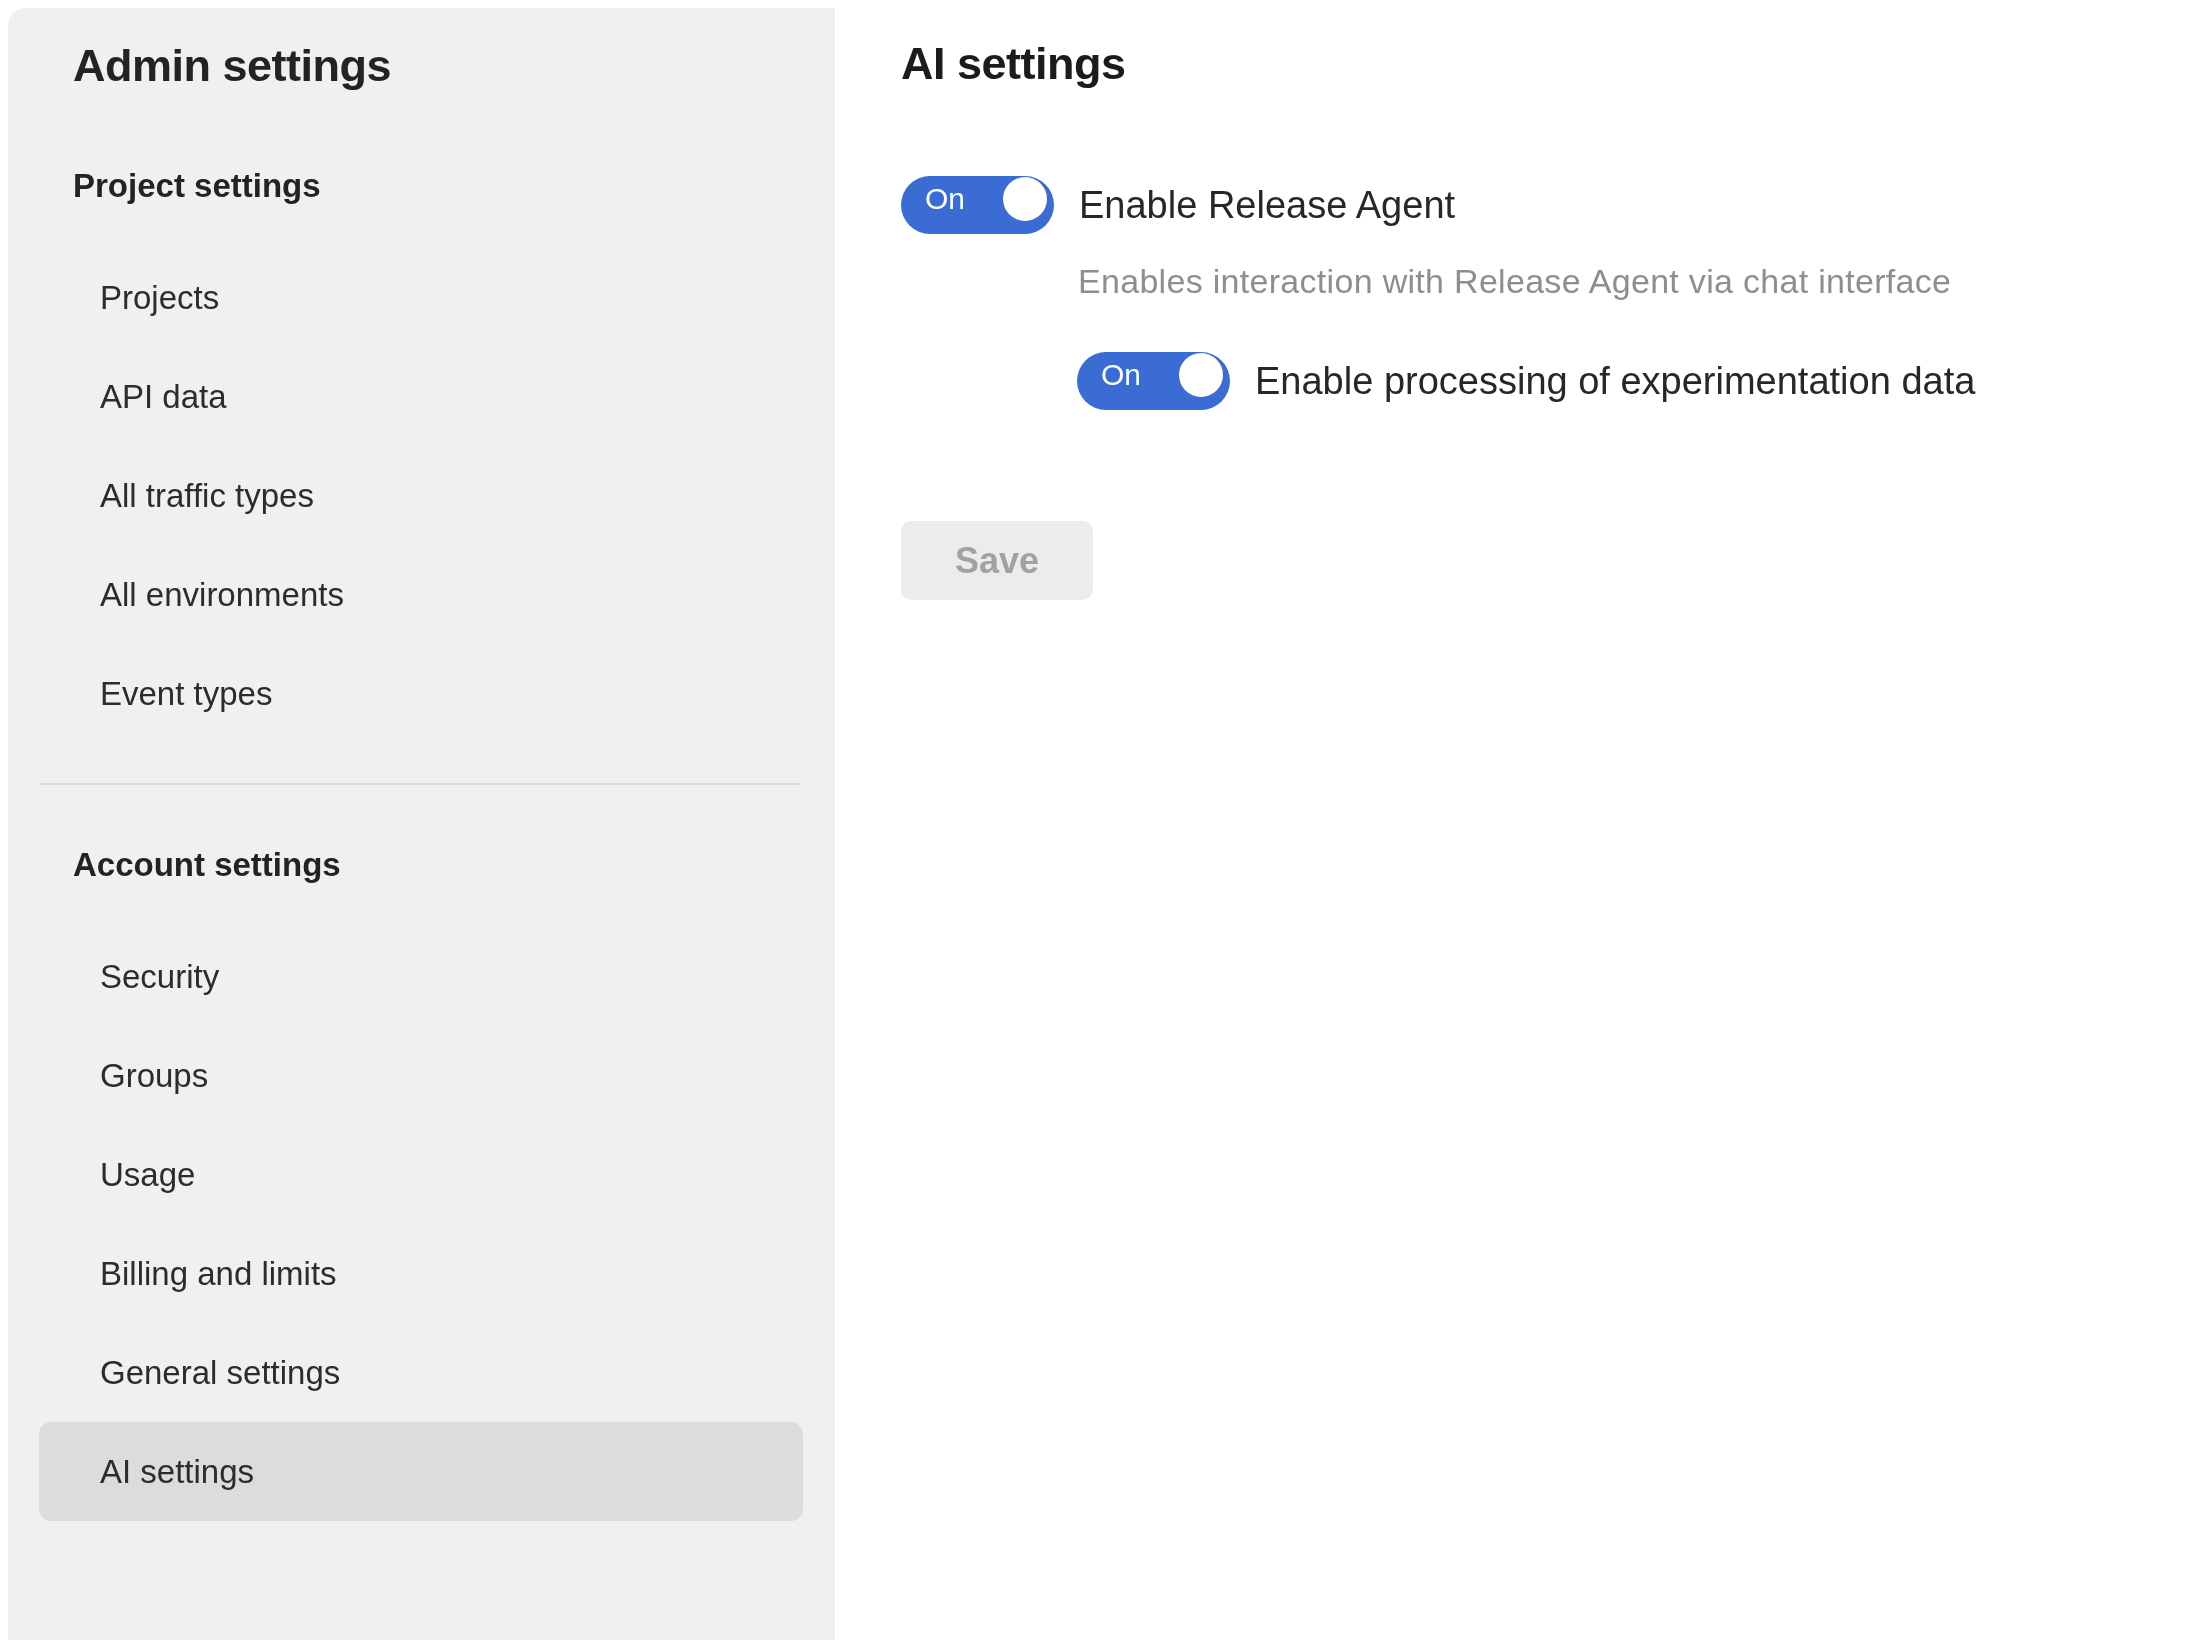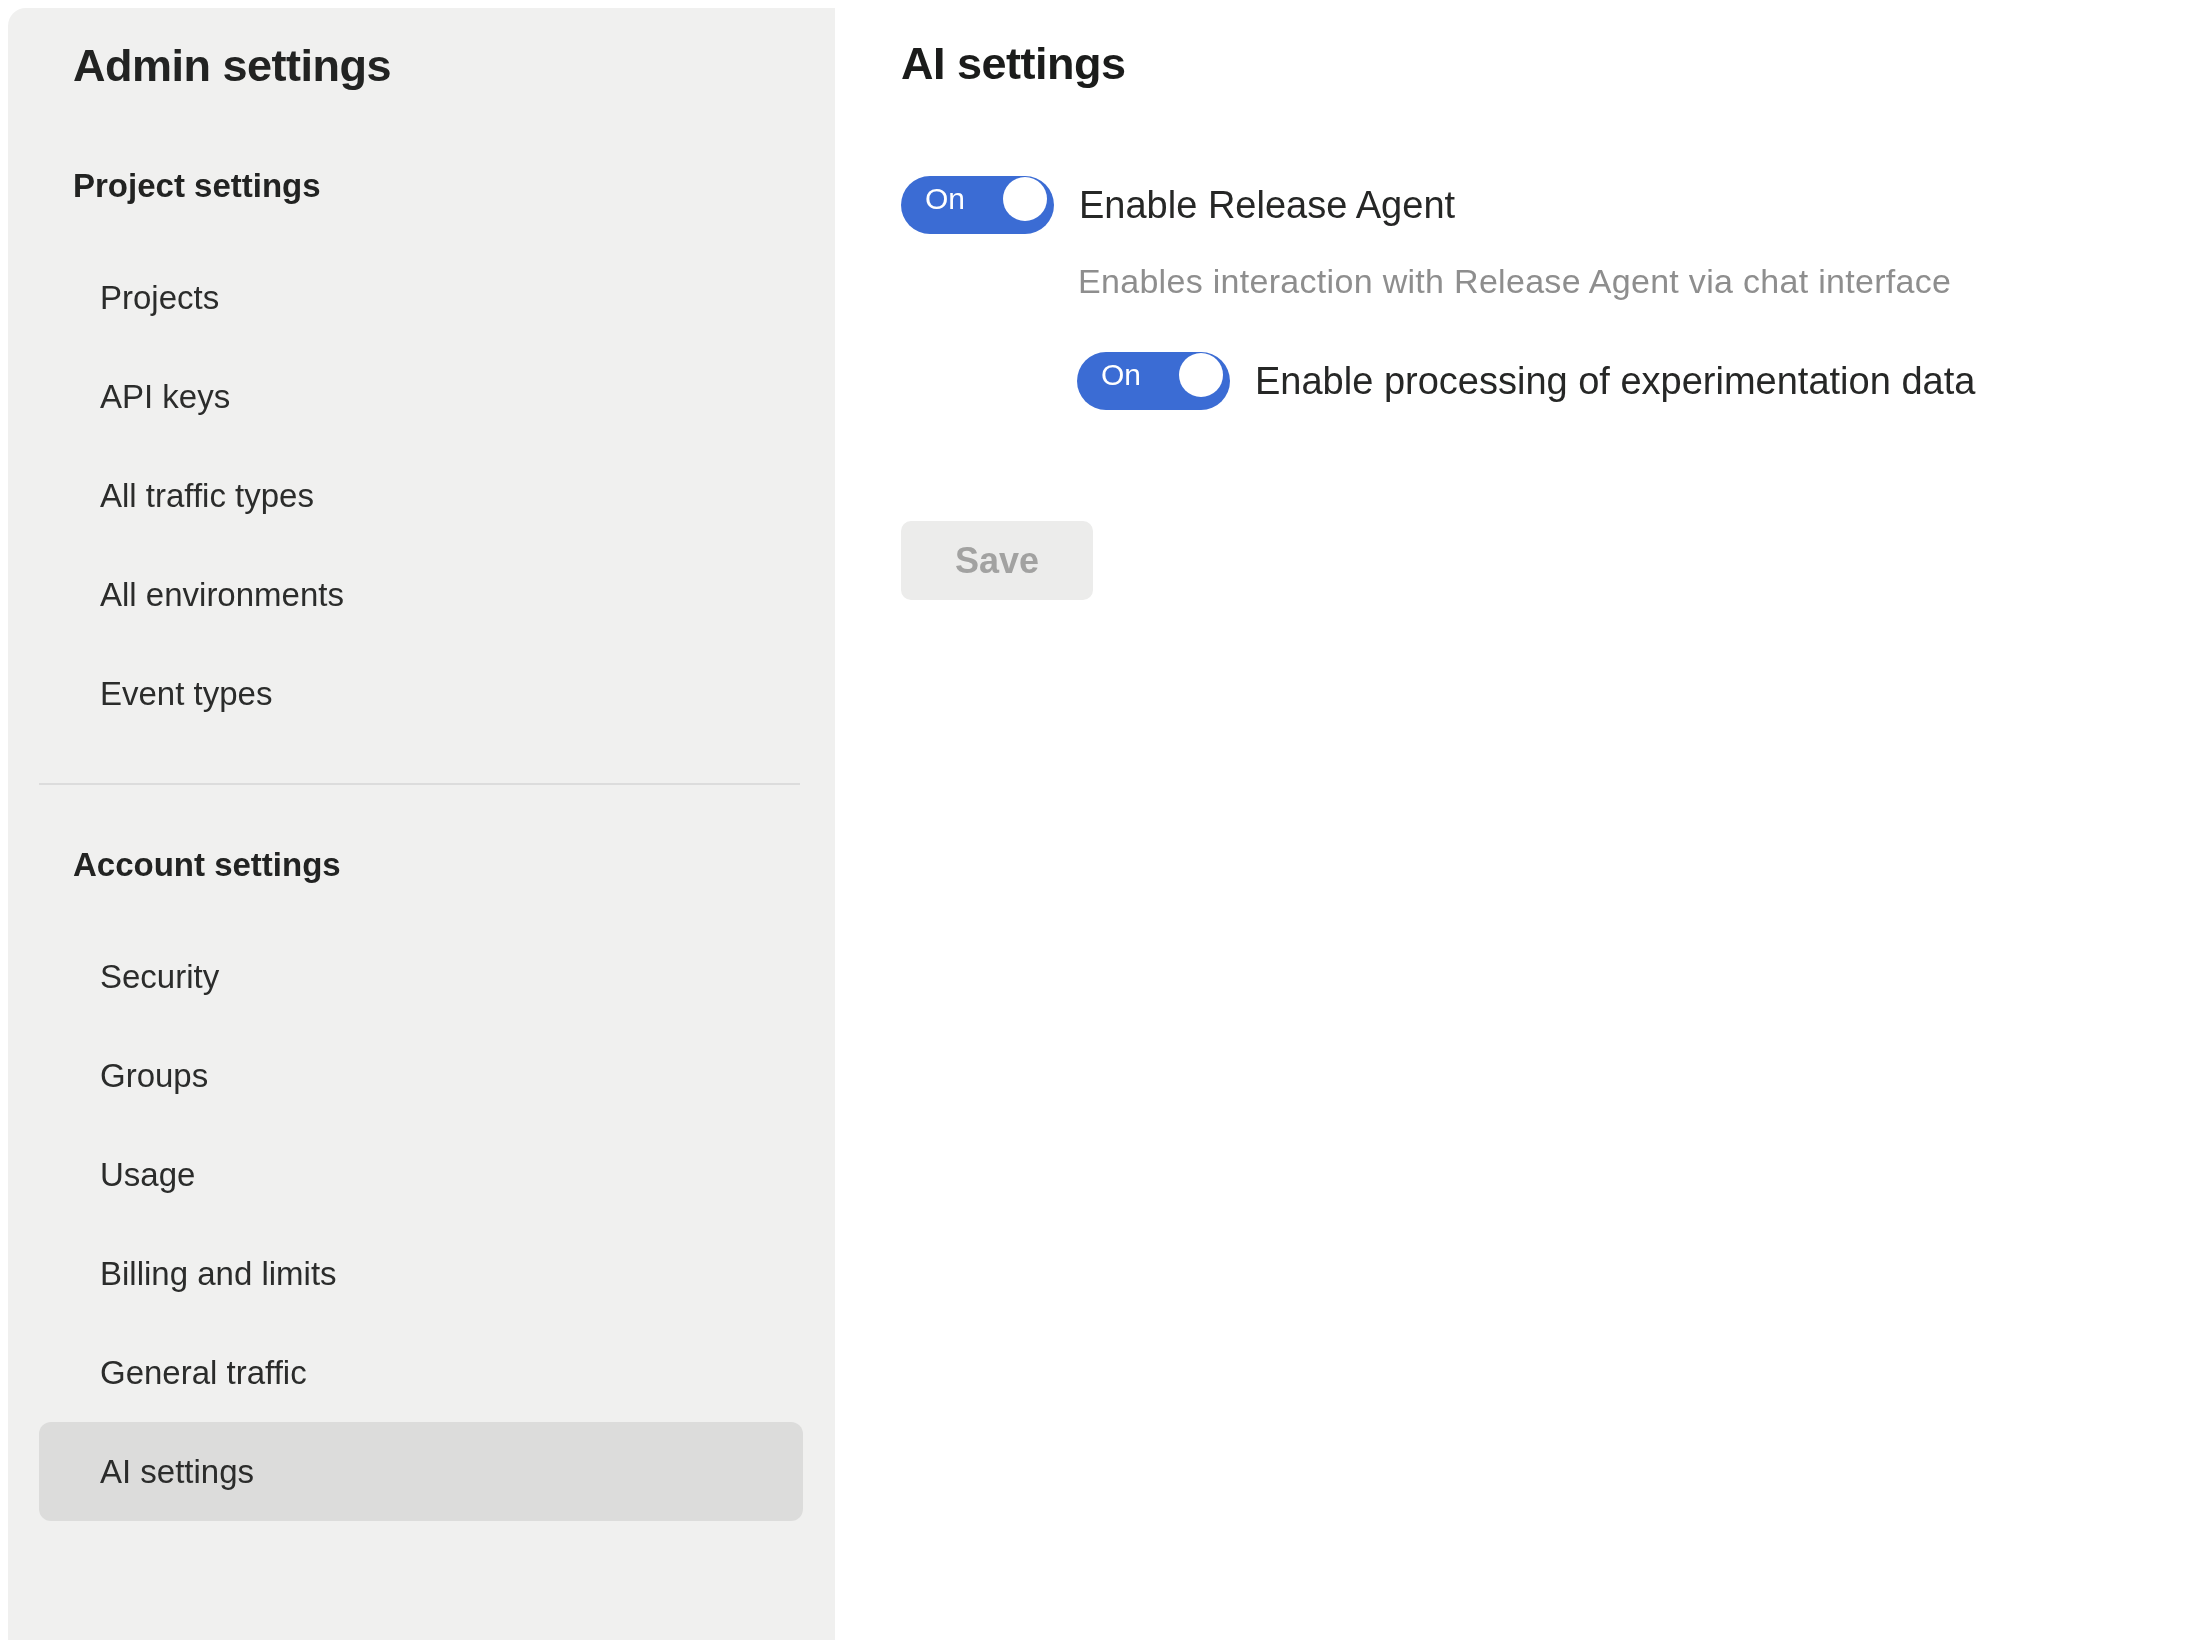--- a/index.html
+++ b/index.html
@@ -157,35 +157,35 @@
 <body>
 
 <div class="page">
 
   <aside class="sidebar">
     <h1 class="sidebar-title">Admin settings</h1>
 
     <div class="section-header first">Project settings</div>
     <ul class="nav-list">
       <li class="nav-item">Projects</li>
-      <li class="nav-item">API keys</li>
+      <li class="nav-item">API data</li>
       <li class="nav-item">All traffic types</li>
       <li class="nav-item">All environments</li>
       <li class="nav-item">Event types</li>
     </ul>
 
     <hr class="sidebar-divider">
 
     <div class="section-header second">Account settings</div>
     <ul class="nav-list">
       <li class="nav-item">Security</li>
       <li class="nav-item">Groups</li>
       <li class="nav-item">Usage</li>
       <li class="nav-item">Billing and limits</li>
-      <li class="nav-item">General traffic</li>
+      <li class="nav-item">General settings</li>
       <li class="nav-item selected">AI settings</li>
     </ul>
   </aside>
 
   <main class="main">
     <h2 class="main-title">AI settings</h2>
 
     <div class="toggle-row level-0">
       <div class="toggle" role="switch" aria-checked="true">
         <span class="toggle-state">On</span>

